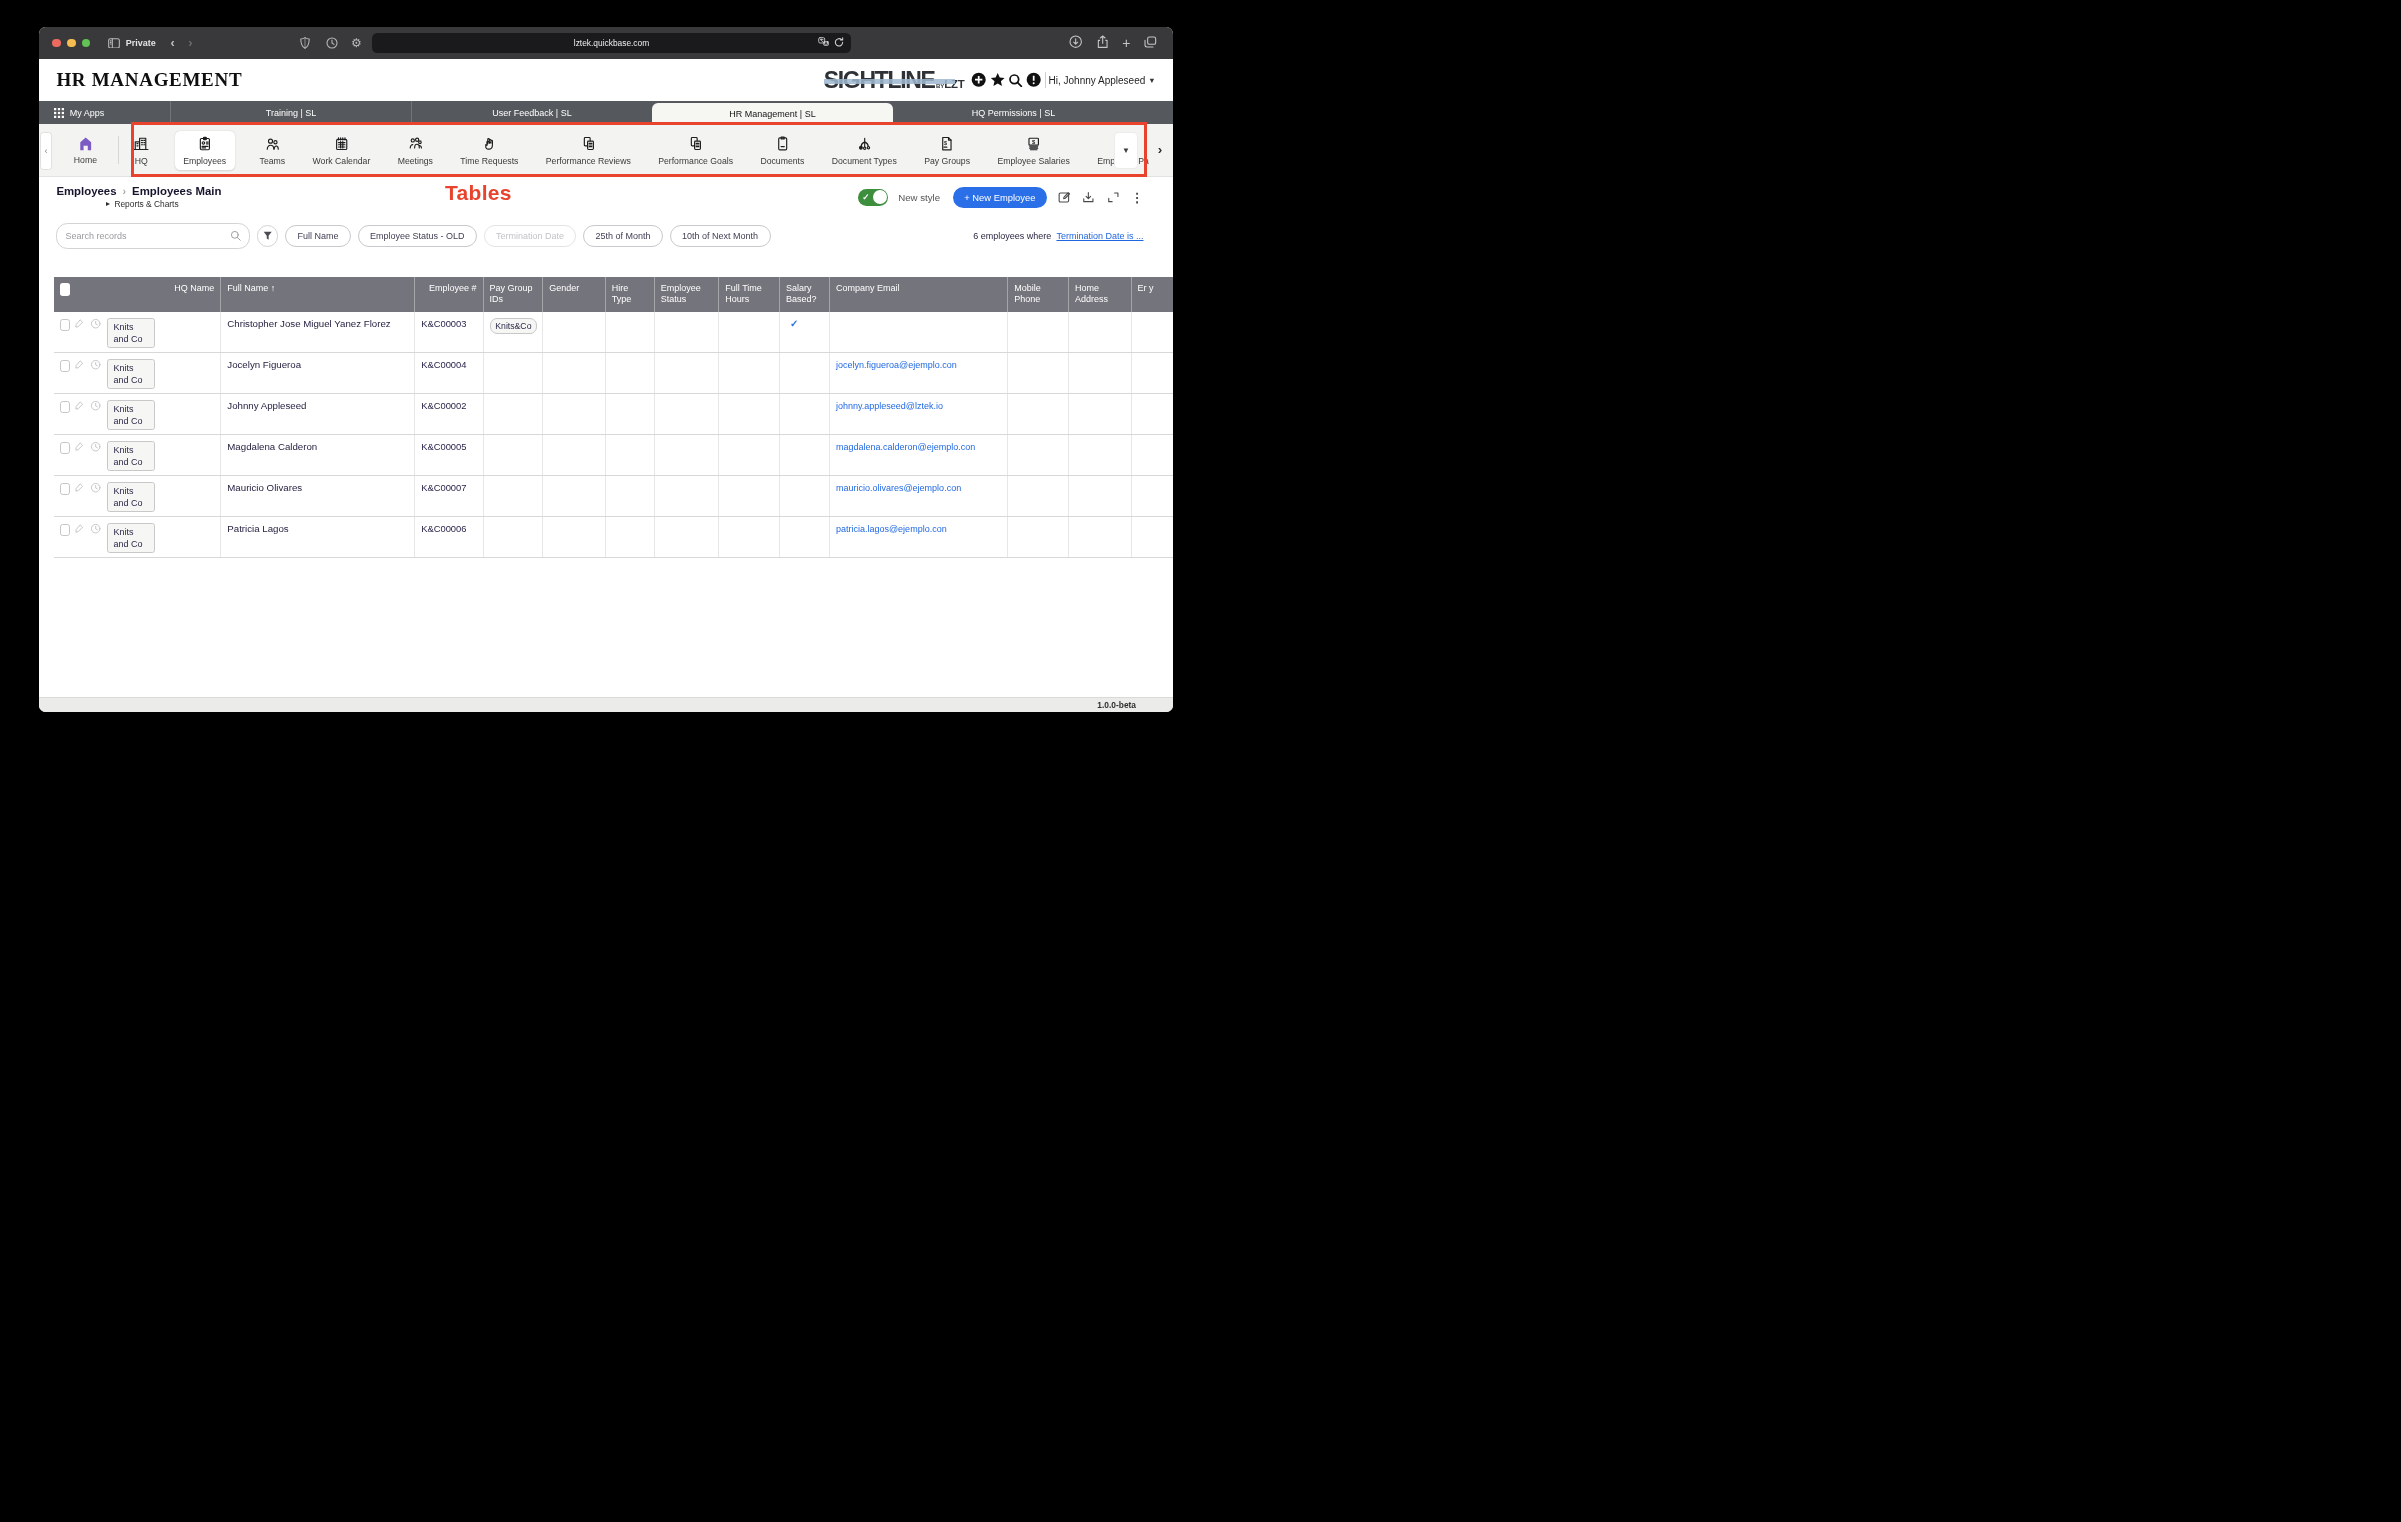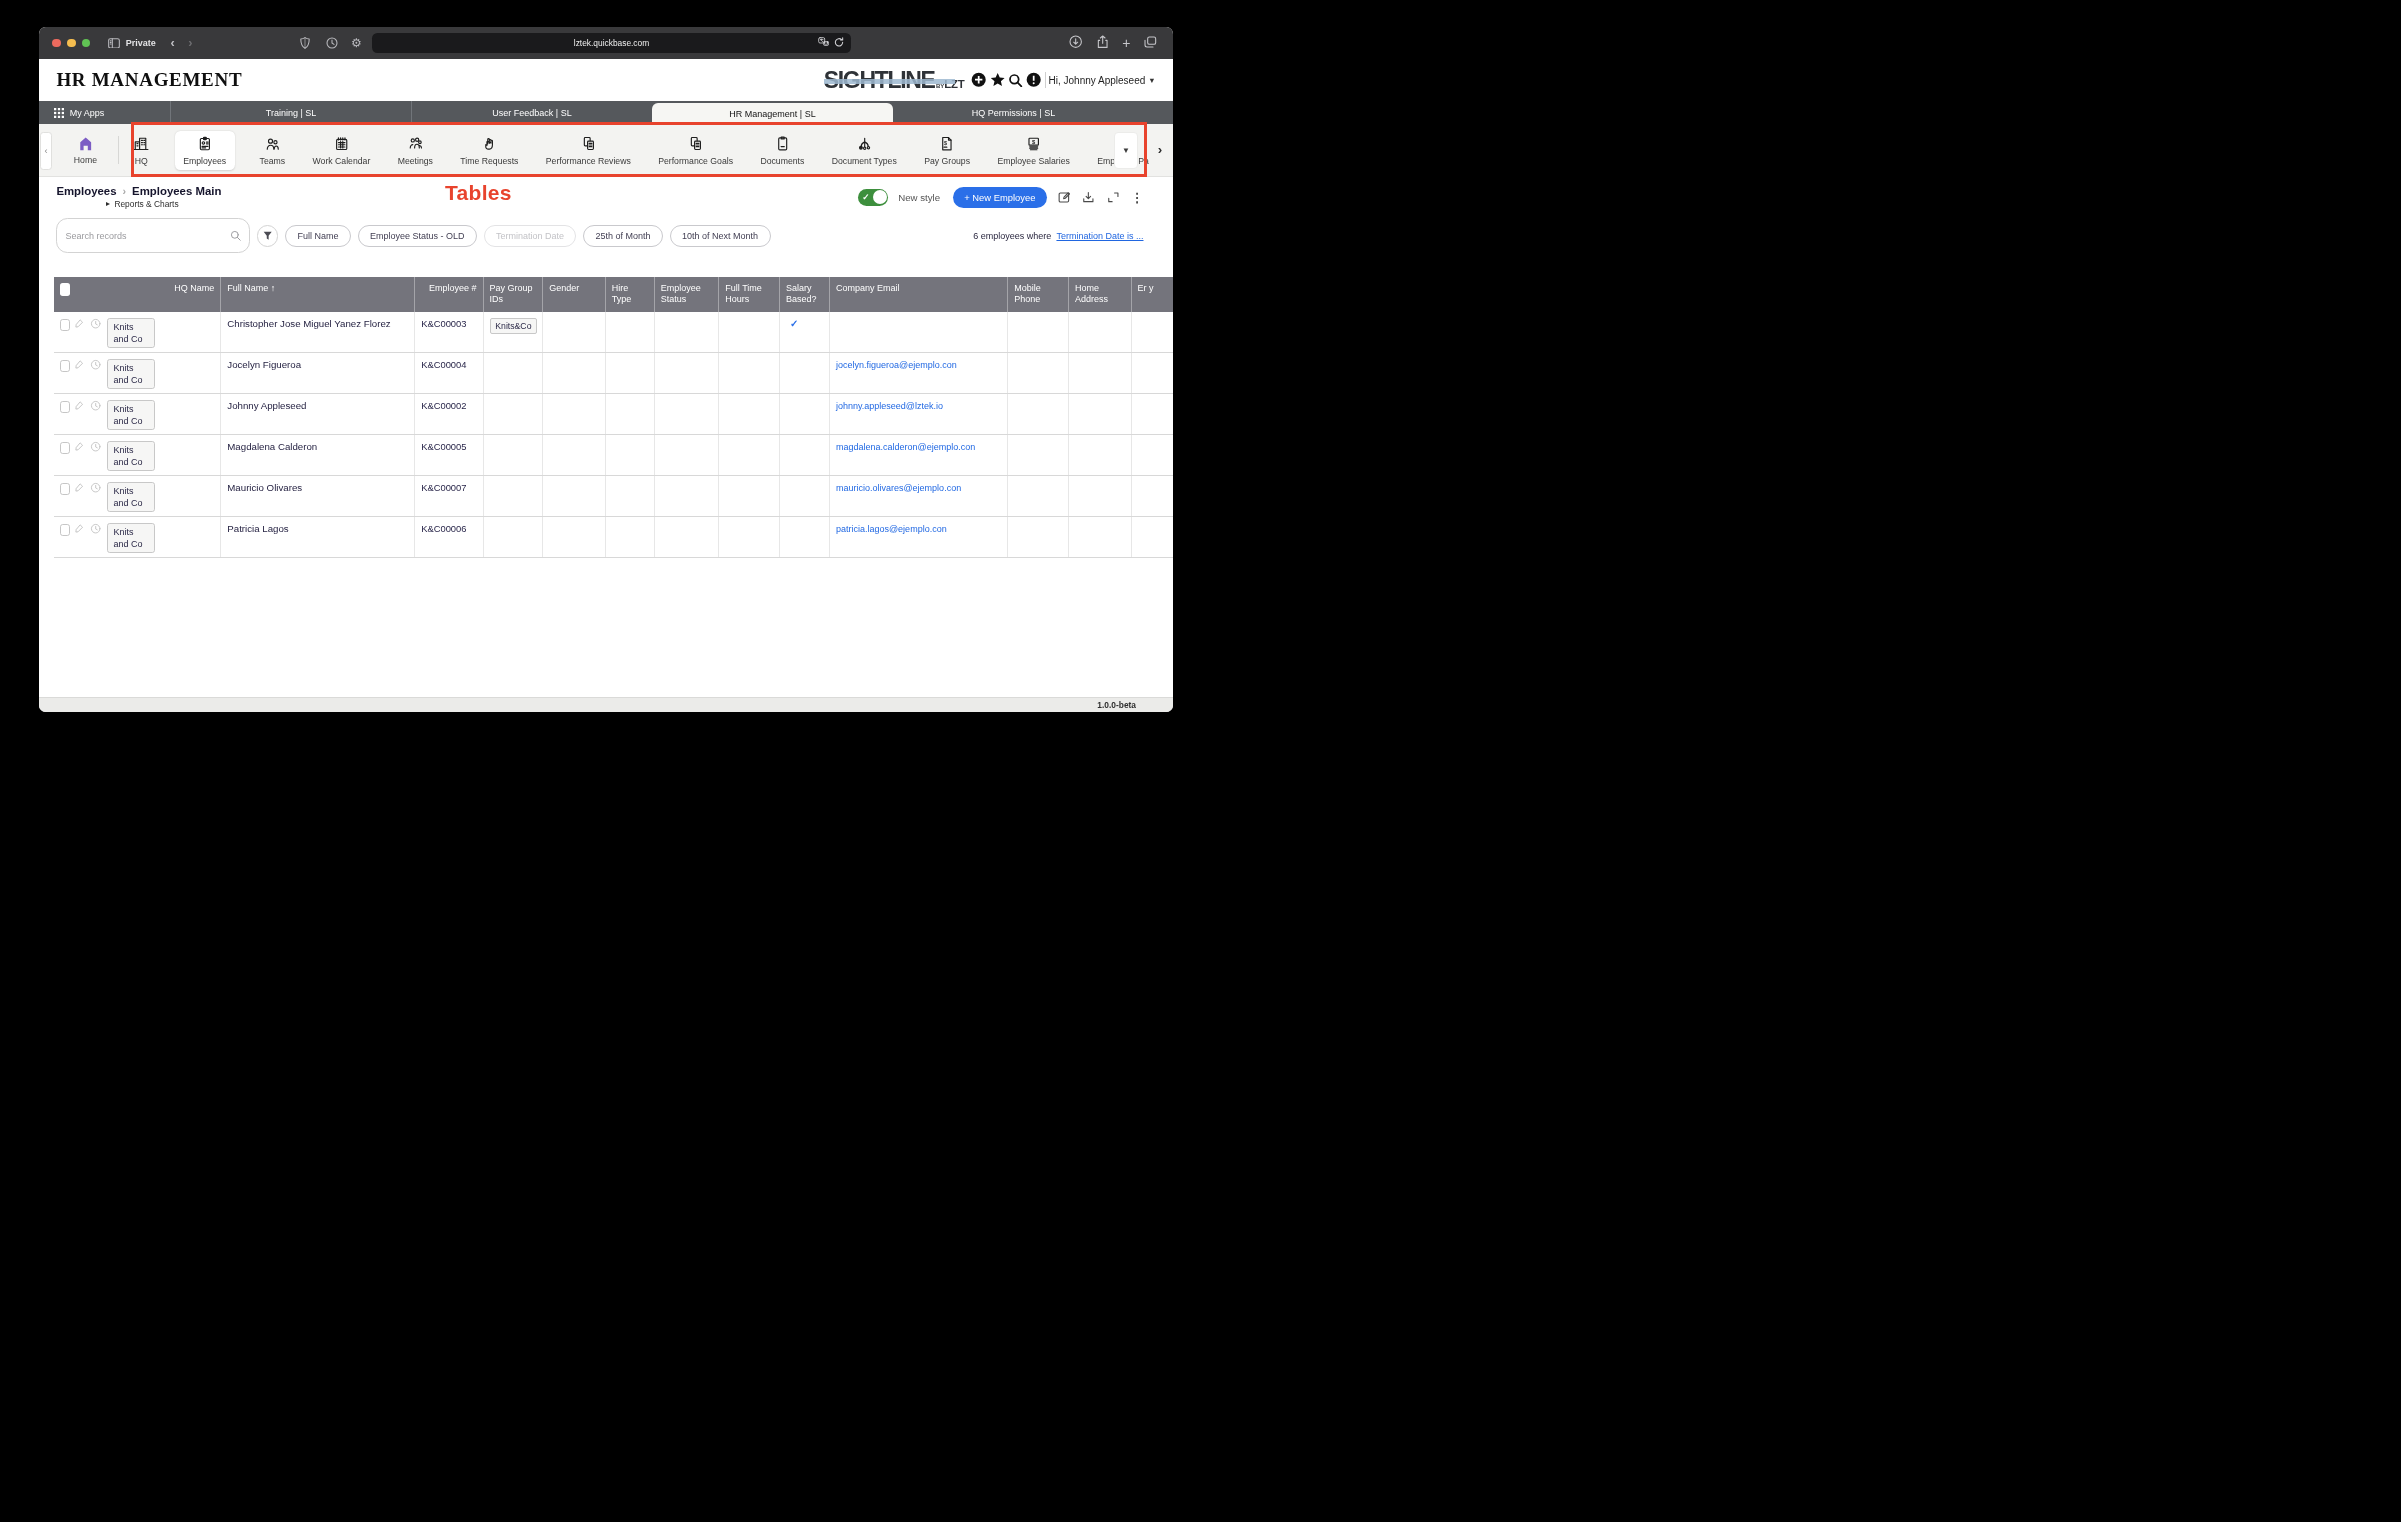--- a/index.html
+++ b/index.html
@@ -88,21 +88,21 @@
   .toggle { width:30px; height:16.7px; background:#3d8f3d; border-radius:8.7px; position:relative; }
   .toggle .knob { position:absolute; right:1.3px; top:1.3px; width:14px; height:14px; background:#fff; border-radius:50%; }
   .toggle .tick { position:absolute; left:4px; top:2.7px; color:#fff; font-size:8.7px; font-weight:700; }
   .toggle-label { font-size:9.7px; color:#555; }
   .newbtn { background:#2a6fe8; color:#fff; font-size:9.4px; font-weight:500; border:none; border-radius:11.4px;
             padding:5.4px 11.4px; margin-left:2.7px; }
   .toolic { width:14.7px; height:14.7px; display:inline-flex; align-items:center; justify-content:center; color:#4a4a4a; }
   .kebab { font-size:12.7px; font-weight:700; color:#4a4a4a; letter-spacing:0; }
 
   .filterrow { height:37px; flex:0 0 auto; display:flex; align-items:center; gap:6.7px; padding:0 29.5px 0 17.4px; }
-  .searchbox { width:194px; height:35px; border:1px solid #d3d3d3; border-radius:11.4px; display:flex; align-items:center;
+  .searchbox { width:194px; height:26px; border:1px solid #d3d3d3; border-radius:11.4px; display:flex; align-items:center;
                padding:0 8px; }
   .searchbox input { border:none; outline:none; flex:1; font-size:9px; color:#333; font-family:inherit; }
   .searchbox input::placeholder { color:#9a9a9e; }
   .funnel { width:21.4px; height:21.4px; border:1px solid #d3d3d3; border-radius:50%; display:flex; align-items:center;
             justify-content:center; }
   .pillbtn { border:1px solid #c9c9cd; background:#fff; border-radius:11.4px; padding:4.7px 11.4px; font-size:9px;
              color:#413e52; font-family:inherit; font-weight:500; white-space:nowrap; }
   .pillbtn.disabled { border-color:#e3e3e5; color:#c3c3c7; }
   .filter-summary { margin-left:auto; font-size:9px; color:#2b2840; white-space:nowrap; }
   .filter-summary a { color:#2066e0; text-decoration:underline; margin-left:2.7px; }
@@ -119,21 +119,21 @@
   .c13{width:42px;border-right:none}
   .th.c1 { display:flex; justify-content:space-between; }
   .th.c3 { text-align:right; }
   .th .hmark { width:10.7px; height:12.7px; background:#fff; border-radius:2.7px; margin-top:0.7px; }
   .th.c13 .wrapnarrow { width:16px; word-break:break-all; }
   .rowtools { display:flex; align-items:flex-start; gap:4.7px; }
   .rowcheck { width:10px; height:12px; border:1px solid #c6c6c6; border-radius:2.7px; background:#fff; margin-top:1.3px; }
   .hqbox { background:#f6f6f5; border:0.7px solid #c8c8c8; border-radius:2.7px; padding:2px 5.4px; width:48px;
            font-size:9px; color:#2b2947; line-height:1.35; margin-left:1.3px; }
   .name { font-size:9.7px; color:#262343; }
-  .pgpill { display:inline-block; background:#f6f6f5; border:0.7px solid #c8c8c8; border-radius:2px; padding:2px 4.7px;
+  .pgpill { display:inline-block; background:#f6f6f5; border:0.7px solid #c8c8c8; border-radius:7px; padding:2px 4.7px;
             font-size:8.7px; color:#2b2947; }
   .pgpill:empty { display:none; }
   .salcheck { color:#2a6fe8; font-size:10px; font-weight:700; display:none; margin-left:4px; }
   .salbox { width:10px; height:12px; background:#ededed; border-radius:2.7px; margin-left:2.7px; }
   .tr.sal .salcheck { display:inline; }
   .emaillink { color:#2269e3; font-size:9px; text-decoration:none; }
   .emaillink:empty { display:none; }
 
   .totrow { display:flex; align-items:flex-start; margin-left:14.7px; padding-top:8px; height:27px; flex:0 0 auto; position:relative; }
   .totlabel { font-size:8.7px; font-weight:800; color:#1d1b38; margin-left:6.7px; letter-spacing:0.2px; }

